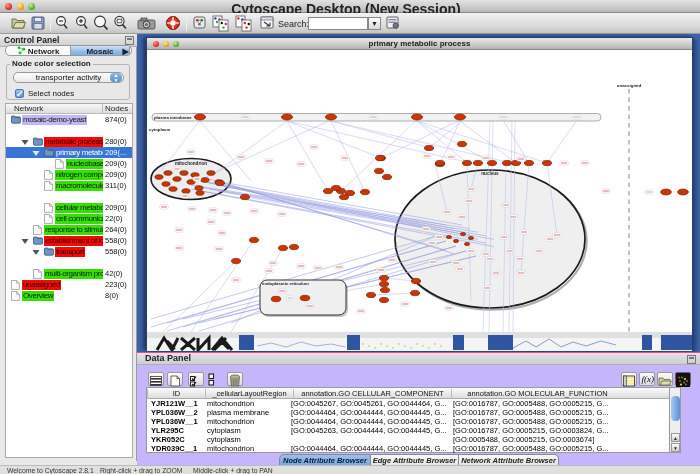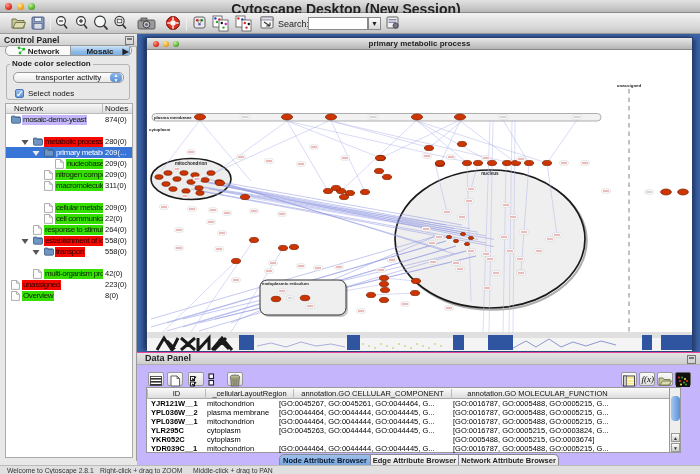--- a/index.html
+++ b/index.html
@@ -84,31 +84,31 @@
 #dtable { position:absolute; left:9px; top:34px; width:532px; height:66px; background:#fff;
   border:1px solid #999; }
 #dthead { position:absolute; left:0; top:0; width:530px; height:11px;
   background:linear-gradient(#fbfbfb,#ddd); border-bottom:1px solid #aaa; font-size:7.5px; color:#111; }
 #dthead span { position:absolute; top:1px; text-align:center; border-left:1px solid #bbb; height:10px; }
 #dtbody { position:absolute; left:0; top:11px; width:530px; height:54px; overflow:hidden; }
 .drow { position:absolute; left:0; width:530px; height:9px; font-size:7.5px; color:#000; white-space:nowrap; }
 .drow span { position:absolute; top:0; overflow:hidden; }
 .c1 { left:4px; width:54px; }
 .c2 { left:60px; width:86px; }
-.c3 { left:132px; width:156px; }
+.c3 { left:144px; width:156px; }
 .c4 { left:306px; width:170px; }
 #vscroll { position:absolute; left:532px; top:34px; width:12px; height:66px; background:#eee;
   border:1px solid #999; }
 #vthumb { position:absolute; left:1px; top:8px; width:9px; height:25px;
   background:linear-gradient(90deg,#a8c8ee,#5a90d8); border-radius:4px; }
 .varr { position:absolute; left:1px; width:9px; height:9px; background:linear-gradient(#fdfdfd,#ccc);
   border:1px solid #999; font-size:5px; text-align:center; line-height:8px; color:#333; }
 #dtabs { position:absolute; left:142px; top:101px; font-size:7.5px; font-weight:bold; }
 .dtab { position:absolute; top:0; height:16px; line-height:12px; text-align:center;
-  border:1px solid #889; background:linear-gradient(#fafafa,#dcdcdc); color:#222; }
+  border:1px solid #889; background:linear-gradient(#fafafa,#dcdcdc); color:#222;font-style:italic; }
 #dtab1 { left:0; width:92px; border-radius:5px 0 0 5px; background:linear-gradient(#9cc0ea,#6d9fd8); color:#0a1a33; }
 #dtab2 { left:92px; width:88px; border-left:none; }
 #dtab3 { left:180px; width:100px; border-left:none; border-radius:0 5px 5px 0; }
 
 
 #status { left:0; top:465px; width:700px; height:9px; background:#e0e0e0; border-top:1px solid #bbb;
   font-size:6.8px; color:#333; }
 #status span { position:absolute; top:1px; }
 </style></head>
 <body>

